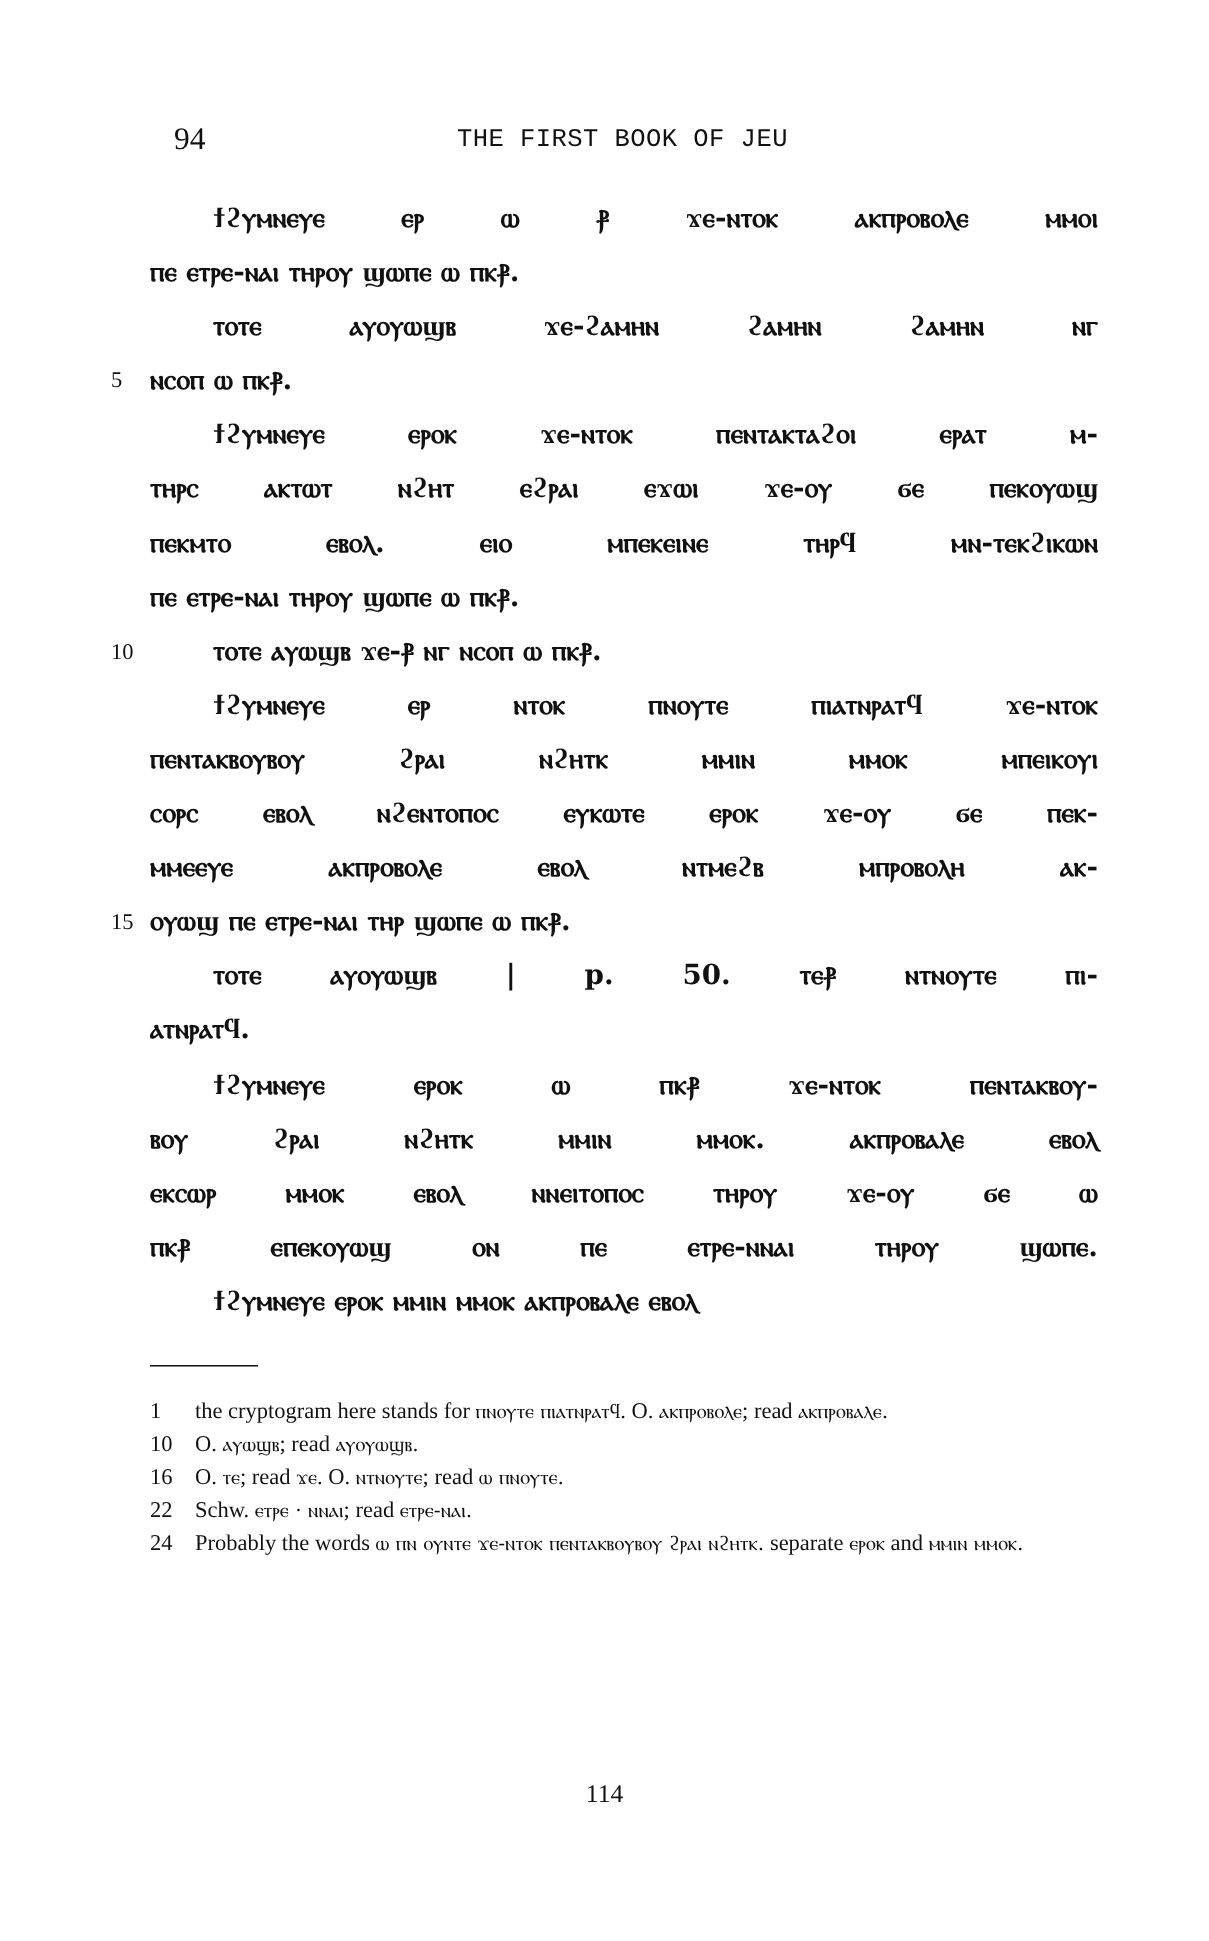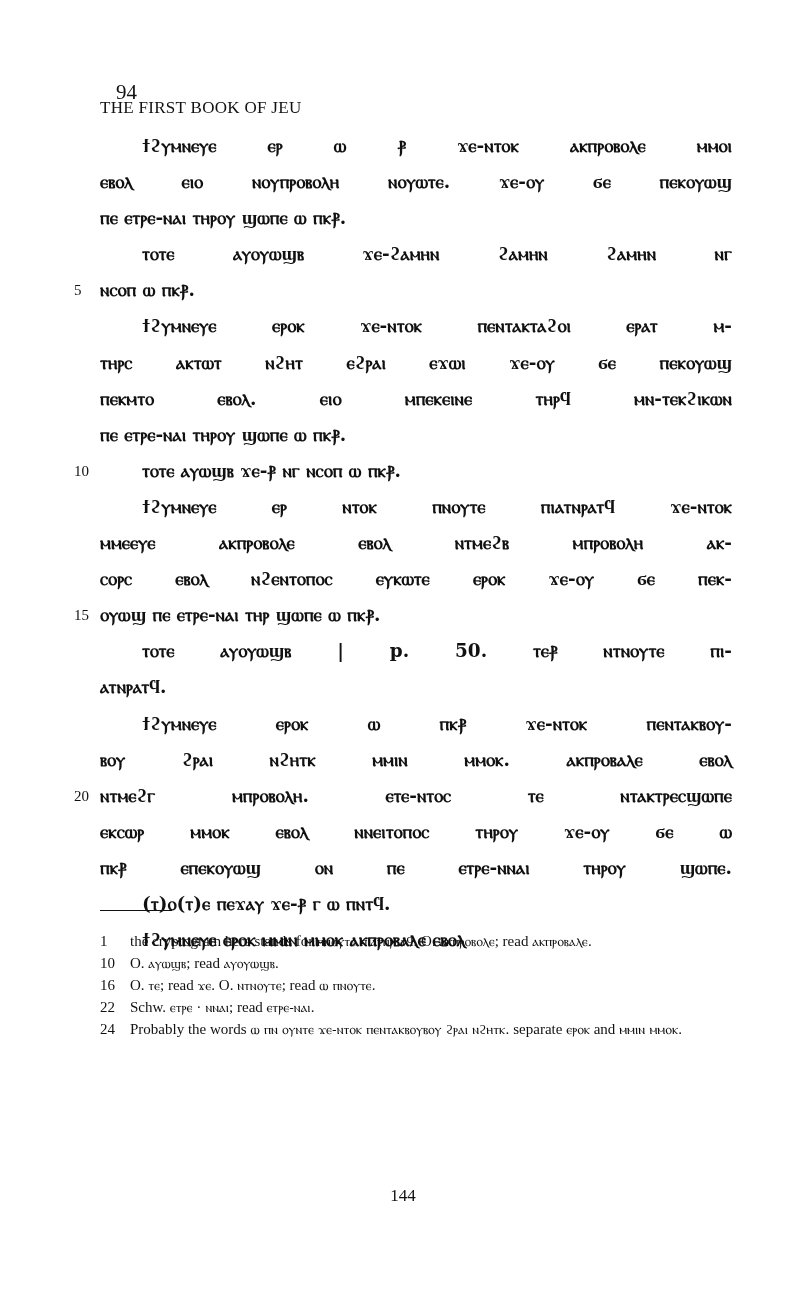--- a/index.html
+++ b/index.html
@@ -10,23 +10,23 @@
     }
     .page-header {
       position: absolute; top: 80px; left: 100px; width: 630px; height: 30px;
     }
     .page-number {
       position: absolute; left: 0; top: 0; font-size: 21px;
       font-family: "Liberation Serif", serif;
       margin-left: 16px;
     }
     .running-title {
-      position: absolute; left: 0; right: 0; top: 18px; text-align: left;
+      position: absolute; left: 0; right: 0; top: 4px; text-align: center;
       font-size: 17px; letter-spacing: 0.3px;
-      font-family: Liberation Serif, serif;
+      font-family: Liberation Mono, monospace;
     }
     .body-text {
       position: absolute; top: 128px; left: 100px; width: 632px;
     }
     .line {
       position: relative; height: 36.1px; line-height: 36px;
       font-family: "DejaVu Serif", serif; font-weight: bold;
       font-size: 18.5px; white-space: nowrap; text-align: justify;
       text-align-last: justify;
     }
@@ -56,47 +56,45 @@
 </head>
 <body>
 
 <div class="page-header">
   <span class="page-number">94</span>
   <div class="running-title">THE FIRST BOOK OF JEU</div>
 </div>
 
 <div class="body-text" id="body-text">
     <div class="line indent"><span class="line-num"></span><span>ϯϩⲩⲙⲛⲉⲩⲉ ⲉⲣ ⲱ ⳁ ϫⲉ-ⲛⲧⲟⲕ ⲁⲕⲡⲣⲟⲃⲟⲗⲉ ⲙⲙⲟⲓ</span></div>
-    <div class="line"><span class="line-num"></span><span>ⲉⲃⲟⲗ ⲉⲓⲟ ⲛⲟⲩⲡⲣⲟⲃⲟⲗⲏ ⲛⲟⲩⲱⲧⲉ. ϫⲉ-ⲟⲩ ϭⲉ ⲡⲉⲕⲟⲩⲱϣ</span></div>
     <div class="line last"><span class="line-num"></span><span>ⲡⲉ ⲉⲧⲣⲉ-ⲛⲁⲓ ⲧⲏⲣⲟⲩ ϣⲱⲡⲉ ⲱ ⲡⲕⳁ.</span></div>
     <div class="line indent"><span class="line-num"></span><span>ⲧⲟⲧⲉ ⲁⲩⲟⲩⲱϣⲃ ϫⲉ-ϩⲁⲙⲏⲛ ϩⲁⲙⲏⲛ ϩⲁⲙⲏⲛ ⲛⲅ</span></div>
     <div class="line last"><span class="line-num">5</span><span>ⲛⲥⲟⲡ ⲱ ⲡⲕⳁ.</span></div>
     <div class="line indent"><span class="line-num"></span><span>ϯϩⲩⲙⲛⲉⲩⲉ ⲉⲣⲟⲕ ϫⲉ-ⲛⲧⲟⲕ ⲡⲉⲛⲧⲁⲕⲧⲁϩⲟⲓ ⲉⲣⲁⲧ ⲙ-</span></div>
     <div class="line"><span class="line-num"></span><span>ⲧⲏⲣⲥ ⲁⲕⲧⲱⲧ ⲛϩⲏⲧ ⲉϩⲣⲁⲓ ⲉϫⲱⲓ ϫⲉ-ⲟⲩ ϭⲉ ⲡⲉⲕⲟⲩⲱϣ</span></div>
     <div class="line"><span class="line-num"></span><span>ⲡⲉⲕⲙⲧⲟ ⲉⲃⲟⲗ. ⲉⲓⲟ ⲙⲡⲉⲕⲉⲓⲛⲉ ⲧⲏⲣϥ ⲙⲛ-ⲧⲉⲕϩⲓⲕⲱⲛ</span></div>
     <div class="line last"><span class="line-num"></span><span>ⲡⲉ ⲉⲧⲣⲉ-ⲛⲁⲓ ⲧⲏⲣⲟⲩ ϣⲱⲡⲉ ⲱ ⲡⲕⳁ.</span></div>
     <div class="line indent last"><span class="line-num">10</span><span>ⲧⲟⲧⲉ ⲁⲩⲱϣⲃ ϫⲉ-ⳁ ⲛⲅ ⲛⲥⲟⲡ ⲱ ⲡⲕⳁ.</span></div>
     <div class="line indent"><span class="line-num"></span><span>ϯϩⲩⲙⲛⲉⲩⲉ ⲉⲣ ⲛⲧⲟⲕ ⲡⲛⲟⲩⲧⲉ ⲡⲓⲁⲧⲛⲣⲁⲧϥ ϫⲉ-ⲛⲧⲟⲕ</span></div>
+    <div class="line"><span class="line-num"></span><span>ⲡⲉⲛⲧⲁⲕⲃⲟⲩⲃⲟⲩ ϩⲣⲁⲓ ⲛϩⲏⲧⲕ ⲙⲙⲓⲛ ⲙⲙⲟⲕ ⲙⲡⲉⲓⲕⲟⲩⲓ</span></div>
+    <div class="line"><span class="line-num"></span><span>ⲥⲟⲣⲥ ⲉⲃⲟⲗ ⲛϩⲉⲛⲧⲟⲡⲟⲥ ⲉⲩⲕⲱⲧⲉ ⲉⲣⲟⲕ ϫⲉ-ⲟⲩ ϭⲉ ⲡⲉⲕ-</span></div>
     <div class="line"><span class="line-num"></span><span>ⲙⲙⲉⲉⲩⲉ ⲁⲕⲡⲣⲟⲃⲟⲗⲉ ⲉⲃⲟⲗ ⲛⲧⲙⲉϩⲃ ⲙⲡⲣⲟⲃⲟⲗⲏ ⲁⲕ-</span></div>
-    <div class="line"><span class="line-num"></span><span>ⲥⲟⲣⲥ ⲉⲃⲟⲗ ⲛϩⲉⲛⲧⲟⲡⲟⲥ ⲉⲩⲕⲱⲧⲉ ⲉⲣⲟⲕ ϫⲉ-ⲟⲩ ϭⲉ ⲡⲉⲕ-</span></div>
     <div class="line last"><span class="line-num">15</span><span>ⲟⲩⲱϣ ⲡⲉ ⲉⲧⲣⲉ-ⲛⲁⲓ ⲧⲏⲣ ϣⲱⲡⲉ ⲱ ⲡⲕⳁ.</span></div>
     <div class="line indent"><span class="line-num"></span><span>ⲧⲟⲧⲉ ⲁⲩⲟⲩⲱϣⲃ |   p. 50.   ⲧⲉⳁ ⲛⲧⲛⲟⲩⲧⲉ ⲡⲓ-</span></div>
     <div class="line last"><span class="line-num"></span><span>ⲁⲧⲛⲣⲁⲧϥ.</span></div>
     <div class="line indent"><span class="line-num"></span><span>ϯϩⲩⲙⲛⲉⲩⲉ ⲉⲣⲟⲕ ⲱ ⲡⲕⳁ ϫⲉ-ⲛⲧⲟⲕ ⲡⲉⲛⲧⲁⲕⲃⲟⲩ-</span></div>
     <div class="line"><span class="line-num"></span><span>ⲃⲟⲩ ϩⲣⲁⲓ ⲛϩⲏⲧⲕ ⲙⲙⲓⲛ ⲙⲙⲟⲕ. ⲁⲕⲡⲣⲟⲃⲁⲗⲉ ⲉⲃⲟⲗ</span></div>
-    <div class="line"><span class="line-num">20</span><span>ⲛⲧⲙⲉϩⲅ ⲙⲡⲣⲟⲃⲟⲗⲏ. ⲉⲧⲉ-ⲛⲧⲟⲥ ⲧⲉ ⲛⲧⲁⲕⲧⲣⲉⲥϣⲱⲡⲉ</span></div>
     <div class="line"><span class="line-num"></span><span>ⲉⲕⲥⲱⲣ ⲙⲙⲟⲕ ⲉⲃⲟⲗ ⲛⲛⲉⲓⲧⲟⲡⲟⲥ ⲧⲏⲣⲟⲩ ϫⲉ-ⲟⲩ ϭⲉ ⲱ</span></div>
     <div class="line"><span class="line-num"></span><span>ⲡⲕⳁ ⲉⲡⲉⲕⲟⲩⲱϣ ⲟⲛ ⲡⲉ ⲉⲧⲣⲉ-ⲛⲛⲁⲓ ⲧⲏⲣⲟⲩ ϣⲱⲡⲉ.</span></div>
-    <div class="line indent last"><span class="line-num"></span><span>(ⲧ)ⲟ(ⲧ)ⲉ ⲡⲉϫⲁⲩ ϫⲉ-ⳁ ⲅ ⲱ ⲡⲛⲧϥ.</span></div>
     <div class="line indent last"><span class="line-num"></span><span>ϯϩⲩⲙⲛⲉⲩⲉ ⲉⲣⲟⲕ  ⲙⲙⲓⲛ ⲙⲙⲟⲕ ⲁⲕⲡⲣⲟⲃⲁⲗⲉ ⲉⲃⲟⲗ</span></div>
   </div>
 
 <div class="footnote-rule"></div>
 
 <div class="footnotes" id="footnotes">
     <div class="fn"><span class="fn-num">1</span><span>the cryptogram here stands for </span><span class="coptic">ⲡⲛⲟⲩⲧⲉ ⲡⲓⲁⲧⲛⲣⲁⲧϥ</span><span>. O. </span><span class="coptic">ⲁⲕⲡⲣⲟⲃⲟⲗⲉ</span><span>; read </span><span class="coptic">ⲁⲕⲡⲣⲟⲃⲁⲗⲉ.</span></div>
     <div class="fn"><span class="fn-num">10</span><span>O. </span><span class="coptic">ⲁⲩⲱϣⲃ</span><span>; read </span><span class="coptic">ⲁⲩⲟⲩⲱϣⲃ.</span></div>
     <div class="fn"><span class="fn-num">16</span><span>O. </span><span class="coptic">ⲧⲉ</span><span>; read </span><span class="coptic">ϫⲉ</span><span>. O. </span><span class="coptic">ⲛⲧⲛⲟⲩⲧⲉ</span><span>; read </span><span class="coptic">ⲱ ⲡⲛⲟⲩⲧⲉ.</span></div>
     <div class="fn"><span class="fn-num">22</span><span>Schw. </span><span class="coptic">ⲉⲧⲣⲉ · ⲛⲛⲁⲓ</span><span>; read </span><span class="coptic">ⲉⲧⲣⲉ-ⲛⲁⲓ.</span></div>
     <div class="fn"><span class="fn-num">24</span><span>Probably the words </span><span class="coptic">ⲱ ⲡⲛ ⲟⲩⲛⲧⲉ ϫⲉ-ⲛⲧⲟⲕ ⲡⲉⲛⲧⲁⲕⲃⲟⲩⲃⲟⲩ ϩⲣⲁⲓ ⲛϩⲏⲧⲕ.</span><span> separate </span><span class="coptic">ⲉⲣⲟⲕ</span><span> and </span><span class="coptic">ⲙⲙⲓⲛ ⲙⲙⲟⲕ.</span></div>
   </div>
 
-<div class="folio">144</div>
+<div class="folio">114</div>
 
 </body></html>

